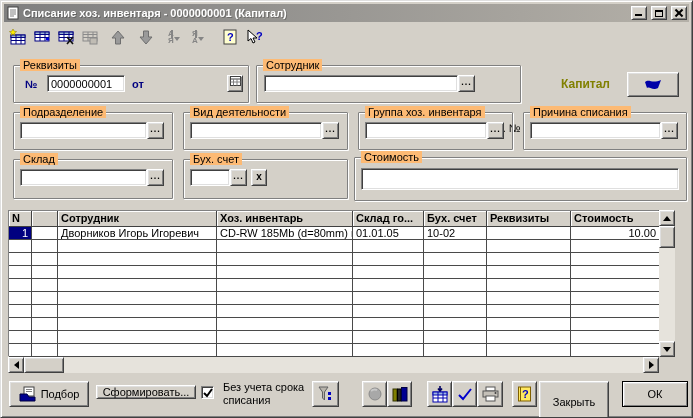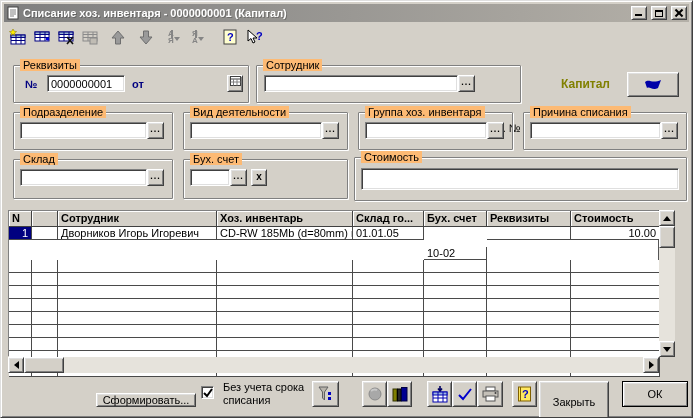--- a/index.html
+++ b/index.html
@@ -271,21 +271,21 @@
         <div class="hcell" style="width: 63px;">Бух. счет</div>
         <div class="hcell" style="width: 84px;">Реквизиты</div>
         <div class="hcell" style="width: 89px;">Стоимость</div>
       </div>
       <div class="trow">
         <div class="cell right sel" style="width: 23px;">1</div>
         <div class="cell" style="width: 26px;"></div>
         <div class="cell" style="width: 159px;">Дворников Игорь Игоревич</div>
         <div class="cell" style="width: 136px;">CD-RW 185Mb (d=80mm) п</div>
         <div class="cell" style="width: 71px;">01.01.05</div>
-        <div class="cell" style="width: 63px; margin-top: 20px;">10-02</div>
+        <div class="cell" style="width: 63px;">10-02</div>
         <div class="cell" style="width: 84px;"></div>
         <div class="cell right" style="width: 89px;">10.00</div>
       </div>
       <div class="trow">
         <div class="cell right" style="width: 23px;"></div>
         <div class="cell" style="width: 26px;"></div>
         <div class="cell" style="width: 159px;"></div>
         <div class="cell" style="width: 136px;"></div>
         <div class="cell" style="width: 71px;"></div>
         <div class="cell" style="width: 63px;"></div>
@@ -387,21 +387,30 @@
   <div class="hscroll">
     <div class="sbtn" style="left:0;top:0;">
         <span class="tri-lf"></span>
       </div>
     <div class="thumb" style="left:16px;top:0;width:40px;height:16px;"></div>
     <div class="sbtn" style="right:0;top:0;">
         <span class="tri-rt"></span>
       </div>
   </div>
 
-  <div class="pushbtn" style="left:95px;top:392px;width:100px;height:14px;">
+  <div class="pushbtn" style="left:8px;top:380px;width:80px;height:26px;">
+    <svg width="18" height="16">
+      <rect x="5" y="1" width="10" height="9" fill="#fff" stroke="#404040"></rect>
+      <line x1="7" y1="3.5" x2="13" y2="3.5" stroke="#808080"></line>
+        <line x1="7" y1="5.5" x2="13" y2="5.5" stroke="#808080"></line>
+      <path d="M1 8 h7 l2 3 h6 v4 H1 Z" fill="#000090" stroke="#000040"></path>
+    </svg>
+    <span>Подбор</span>
+  </div>
+  <div class="pushbtn" style="left:95px;top:384px;width:100px;height:14px;">
     <span>Сформировать...</span>
   </div>
   <div class="chk checked">
     <svg width="10" height="10">
         <polyline points="1,5 4,8 9,1" fill="none" stroke="#000" stroke-width="2"></polyline>
       </svg>
   </div>
   <div class="chklabel">Без учета срока списания</div>
   <div class="pushbtn" style="left:311px;top:380px;width:27px;height:26px;">
     <svg width="16" height="16">

